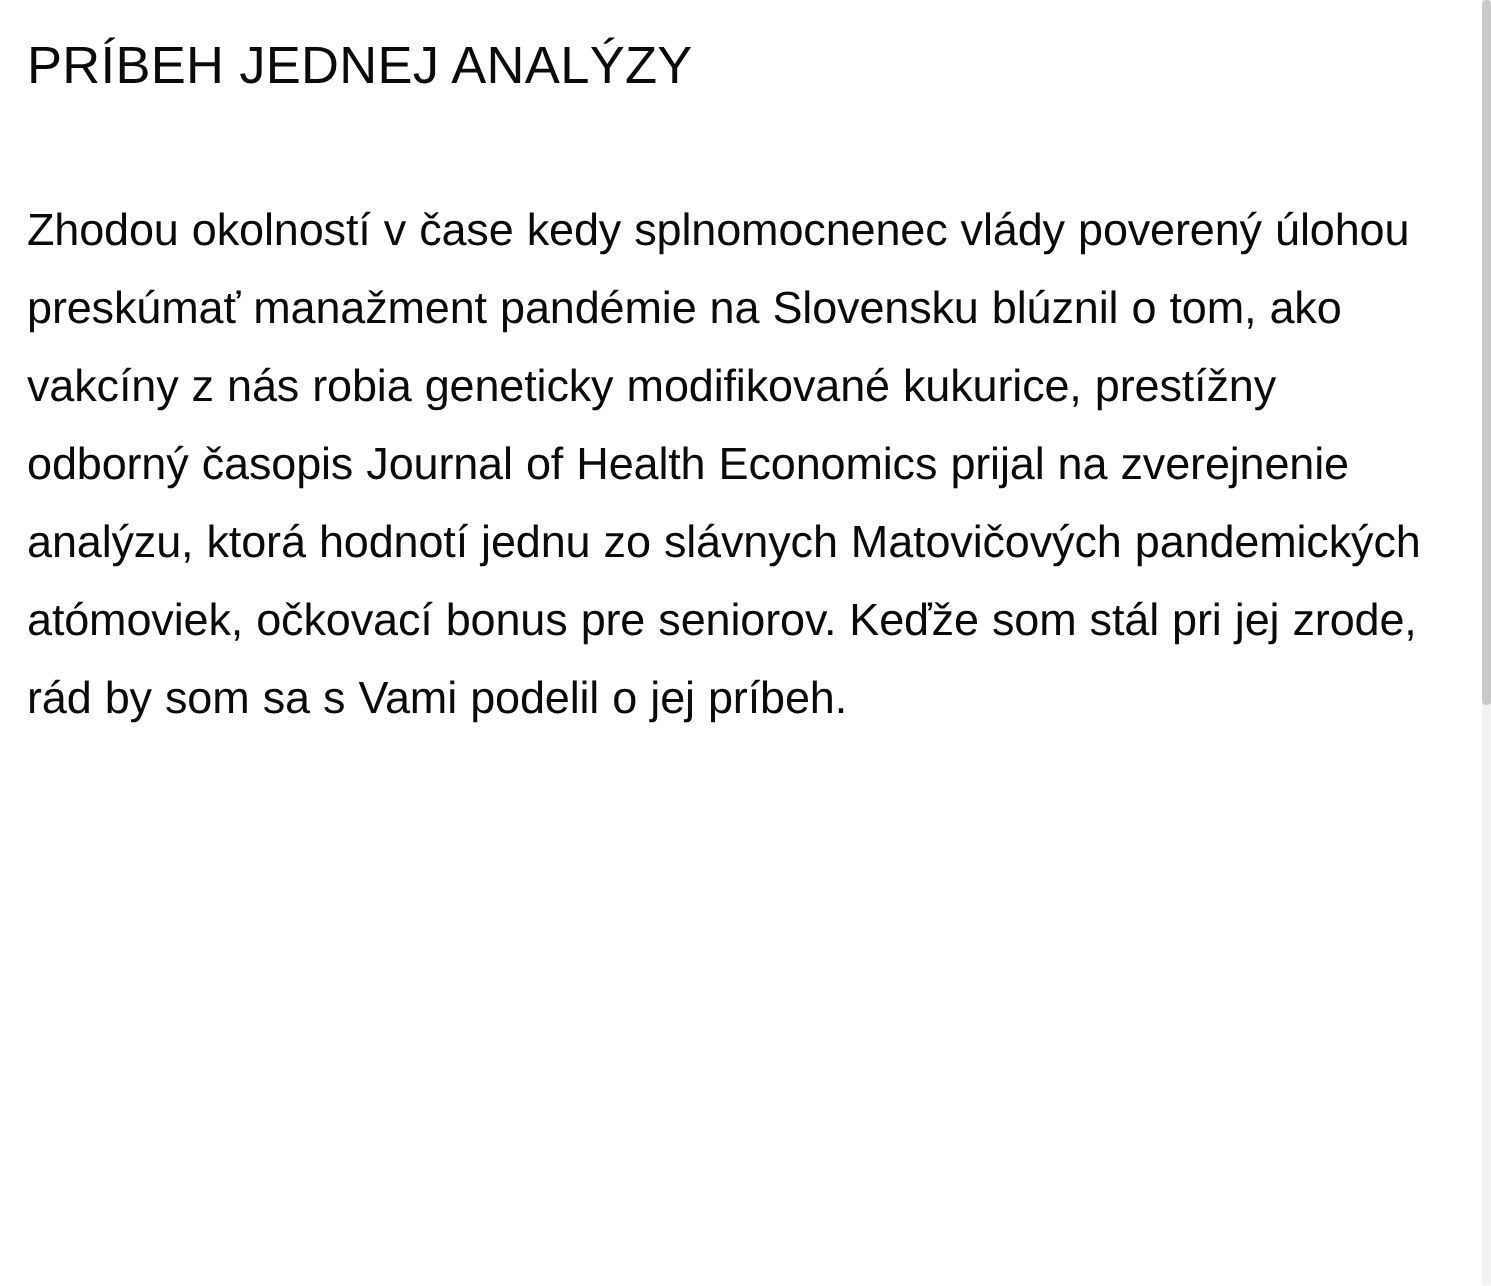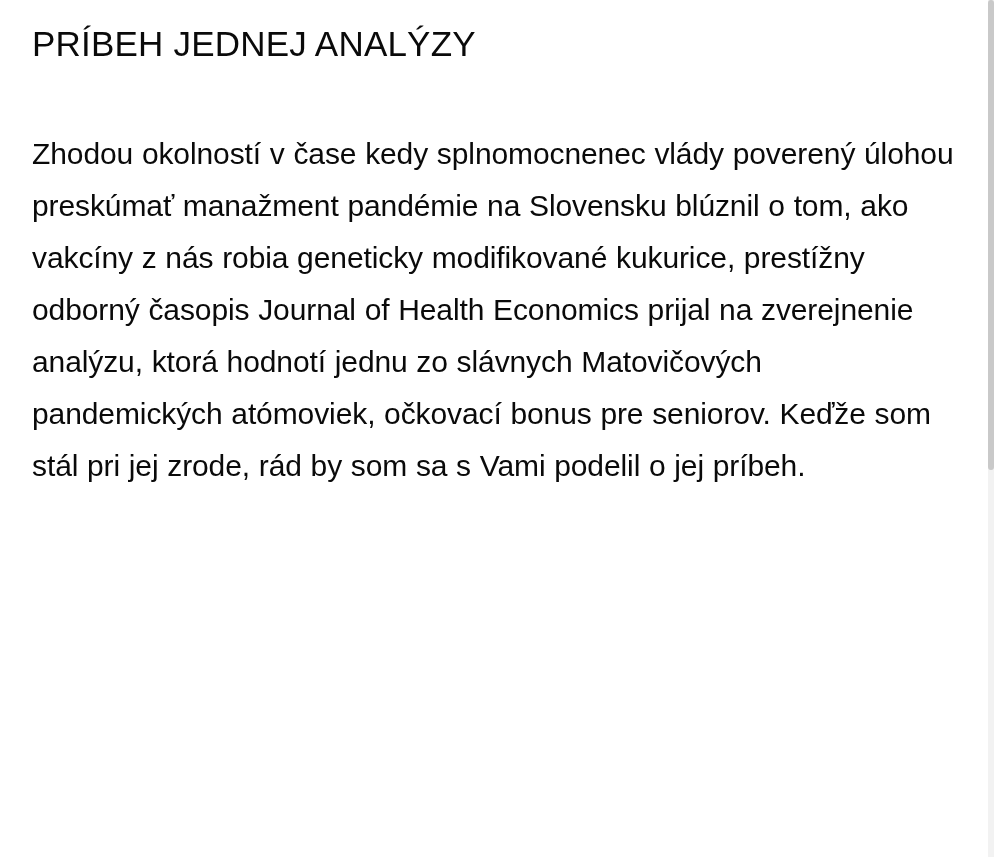--- a/index.html
+++ b/index.html
@@ -13,21 +13,21 @@
     height: 857px;
     overflow: hidden;
     font-family: "Liberation Sans", sans-serif;
     color: #0a0a0a;
     position: relative;
   }
   .page {
     box-sizing: border-box;
     width: 994px;
     height: 768px;
-    padding: 22px 34px 0 32px;
+    padding: 22px 34px 0 18px;
     background: #ffffff;
   }
   .doc-title {
     font-size: 35px;
     line-height: 1.25;
     font-weight: 400;
     letter-spacing: 0.2px;
     margin: 0 0 8px 0;
     white-space: pre;
   }

